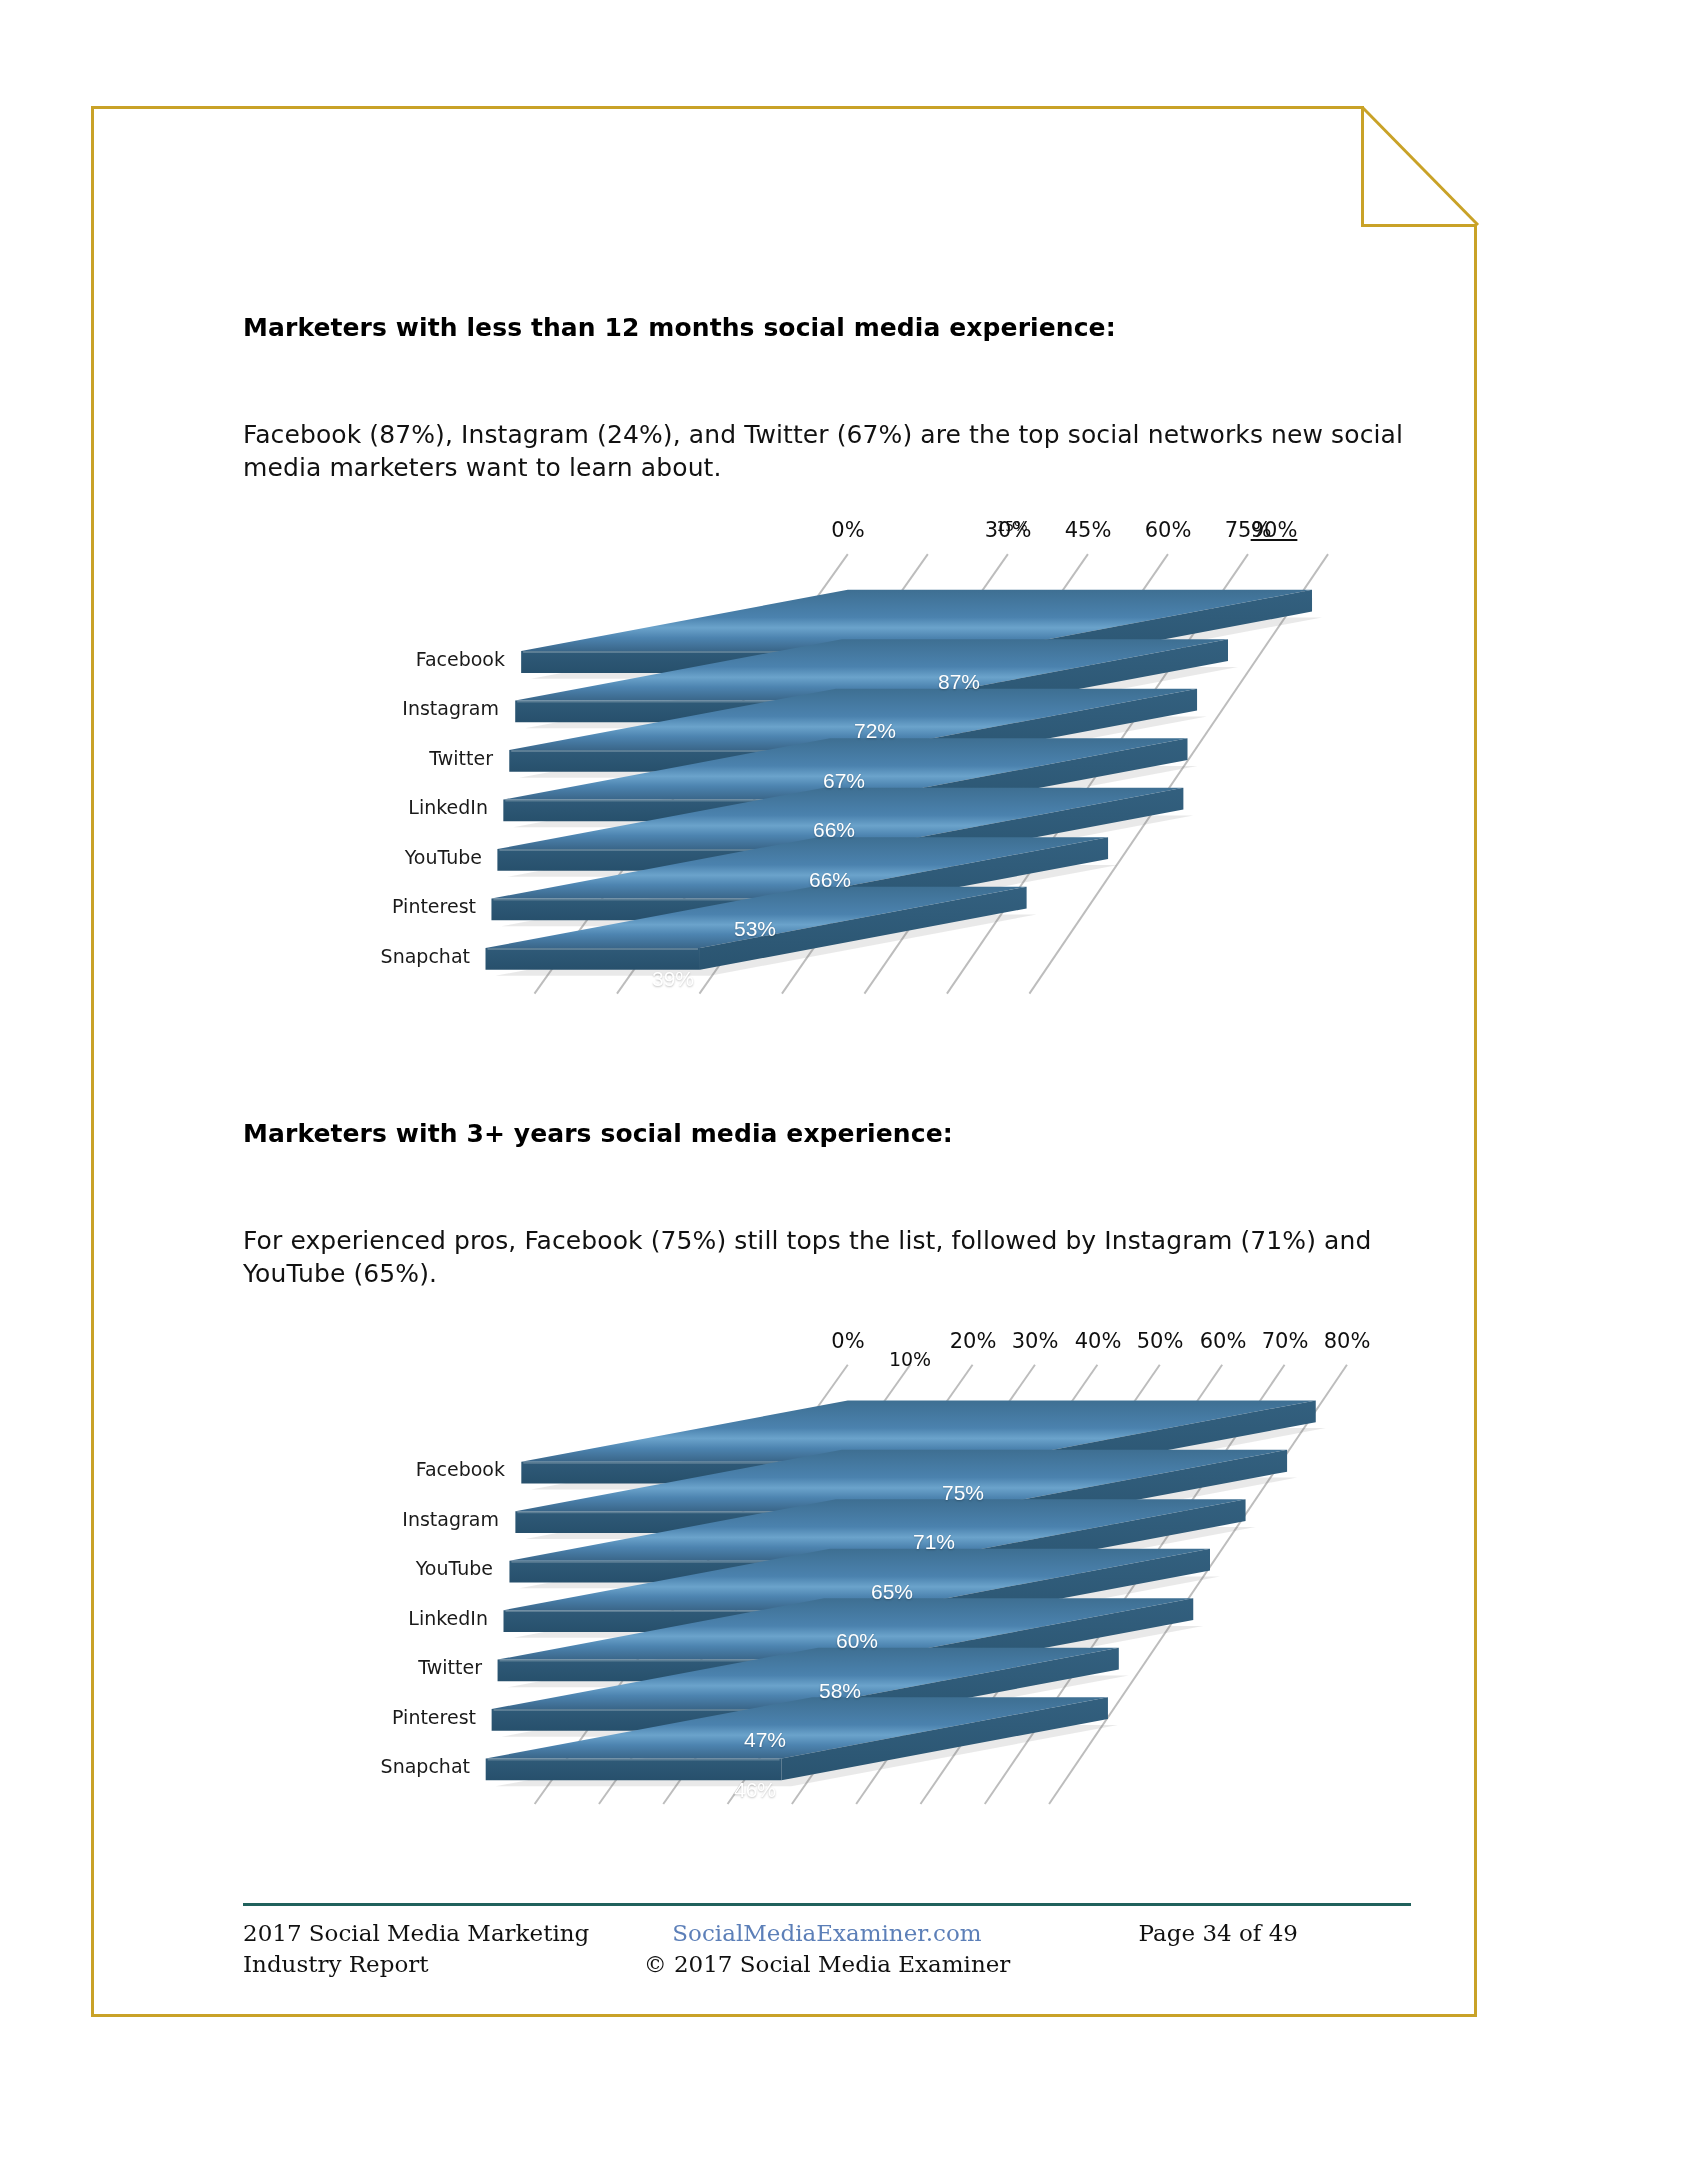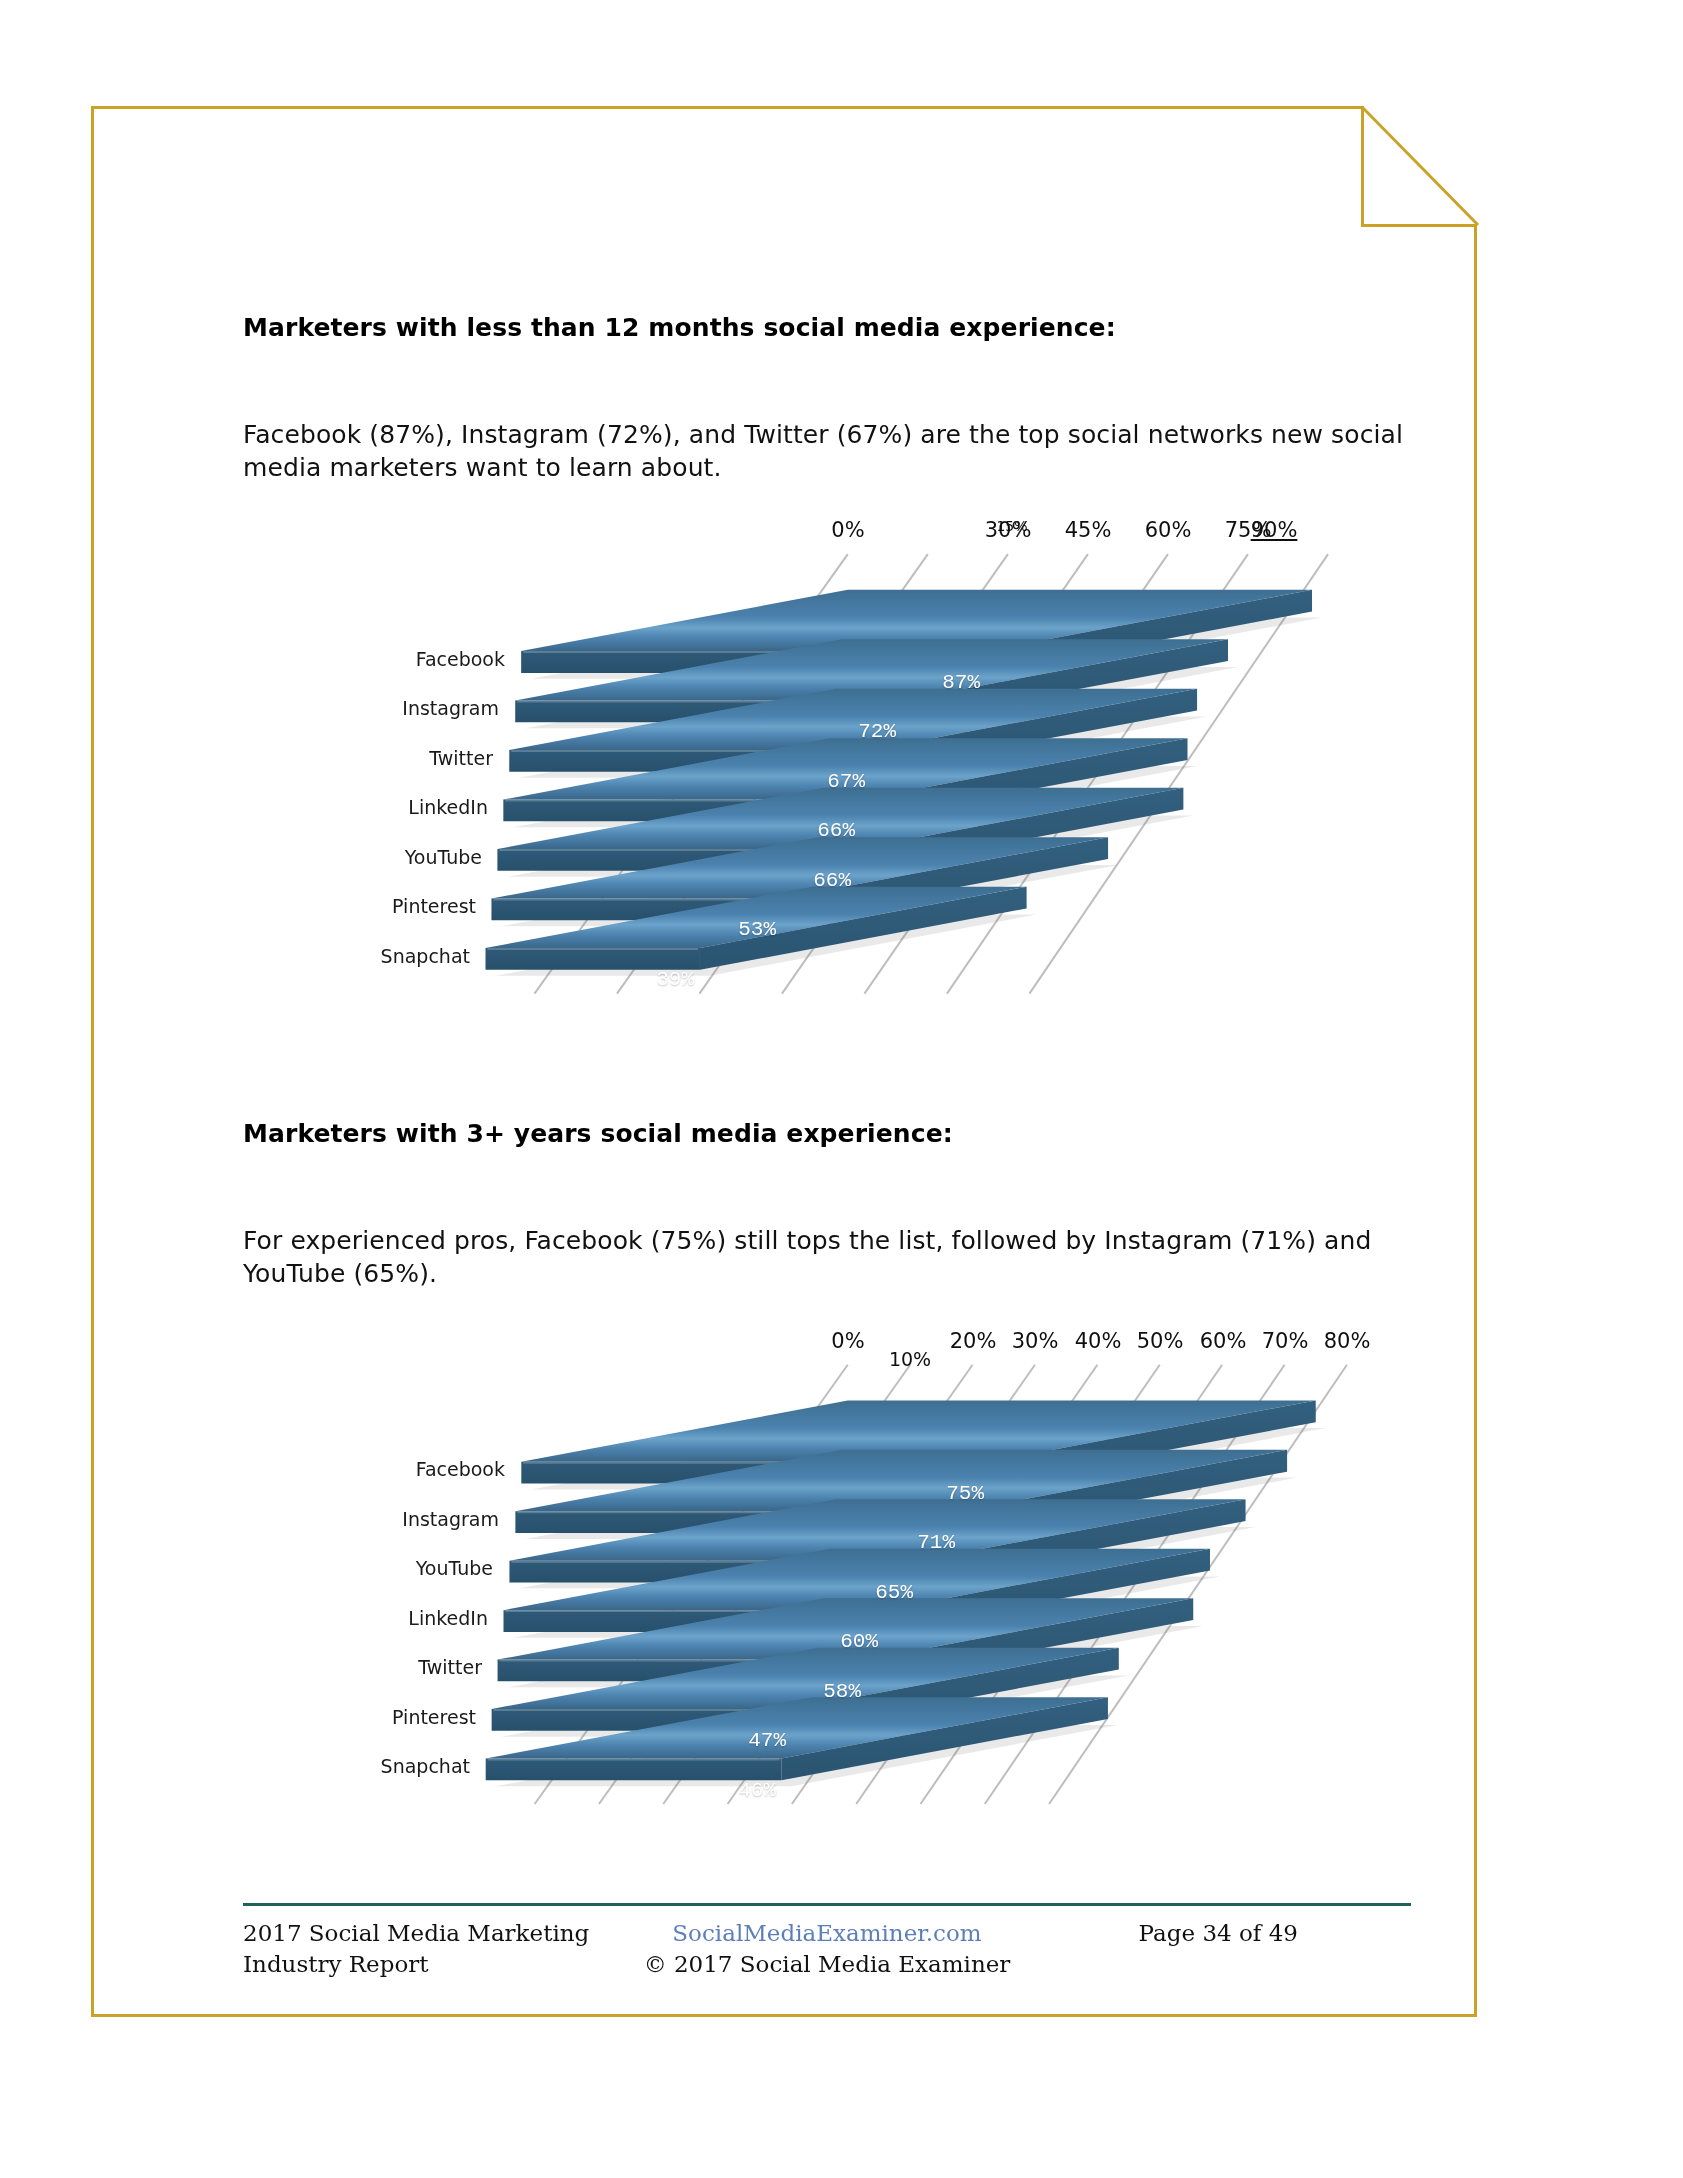--- a/index.html
+++ b/index.html
@@ -94,21 +94,21 @@
     font-size: 19px;
     color: #1a1a1a;
     white-space: nowrap;
     text-align: right;
     transform: translate(-100%, -50%);
   }
 
   
   .val-label {
     position: absolute;
-    font-family: Liberation Mono, monospace;
+    font-family: Liberation Sans, sans-serif;
     font-size: 21px;
     color: #ffffff;
     white-space: nowrap;
     transform: translate(-100%, -50%);
     text-shadow: 0 1px 2px rgba(0,0,0,0.25);
   }
 
   
   #footer {
     position: absolute;
@@ -156,21 +156,21 @@
 
 <div id="content">
 
 
   <div class="spacer-1"></div>
 
   <div class="heading">Marketers with less than 12 months social media experience:</div>
 
   <div class="spacer-2"></div>
 
-  <p class="para">Facebook (87%), Instagram (72%), and Twitter (67%) are the top social networks new social media marketers want to learn about.</p>
+  <p class="para">Facebook (87%), Instagram (24%), and Twitter (67%) are the top social networks new social media marketers want to learn about.</p>
 
   <div class="spacer-3"></div>
 
   <div class="chart-block chart-1" id="chart1">
     <div class="chart-canvas">
         <svg width="1168" height="535" viewBox="0 0 1180 540">
           <defs>
             <linearGradient id="chart1-top" x1="0" y1="0" x2="0" y2="1">
               <stop offset="0%" stop-color="#3E6F92"></stop>
               <stop offset="45%" stop-color="#4B82AE"></stop>

